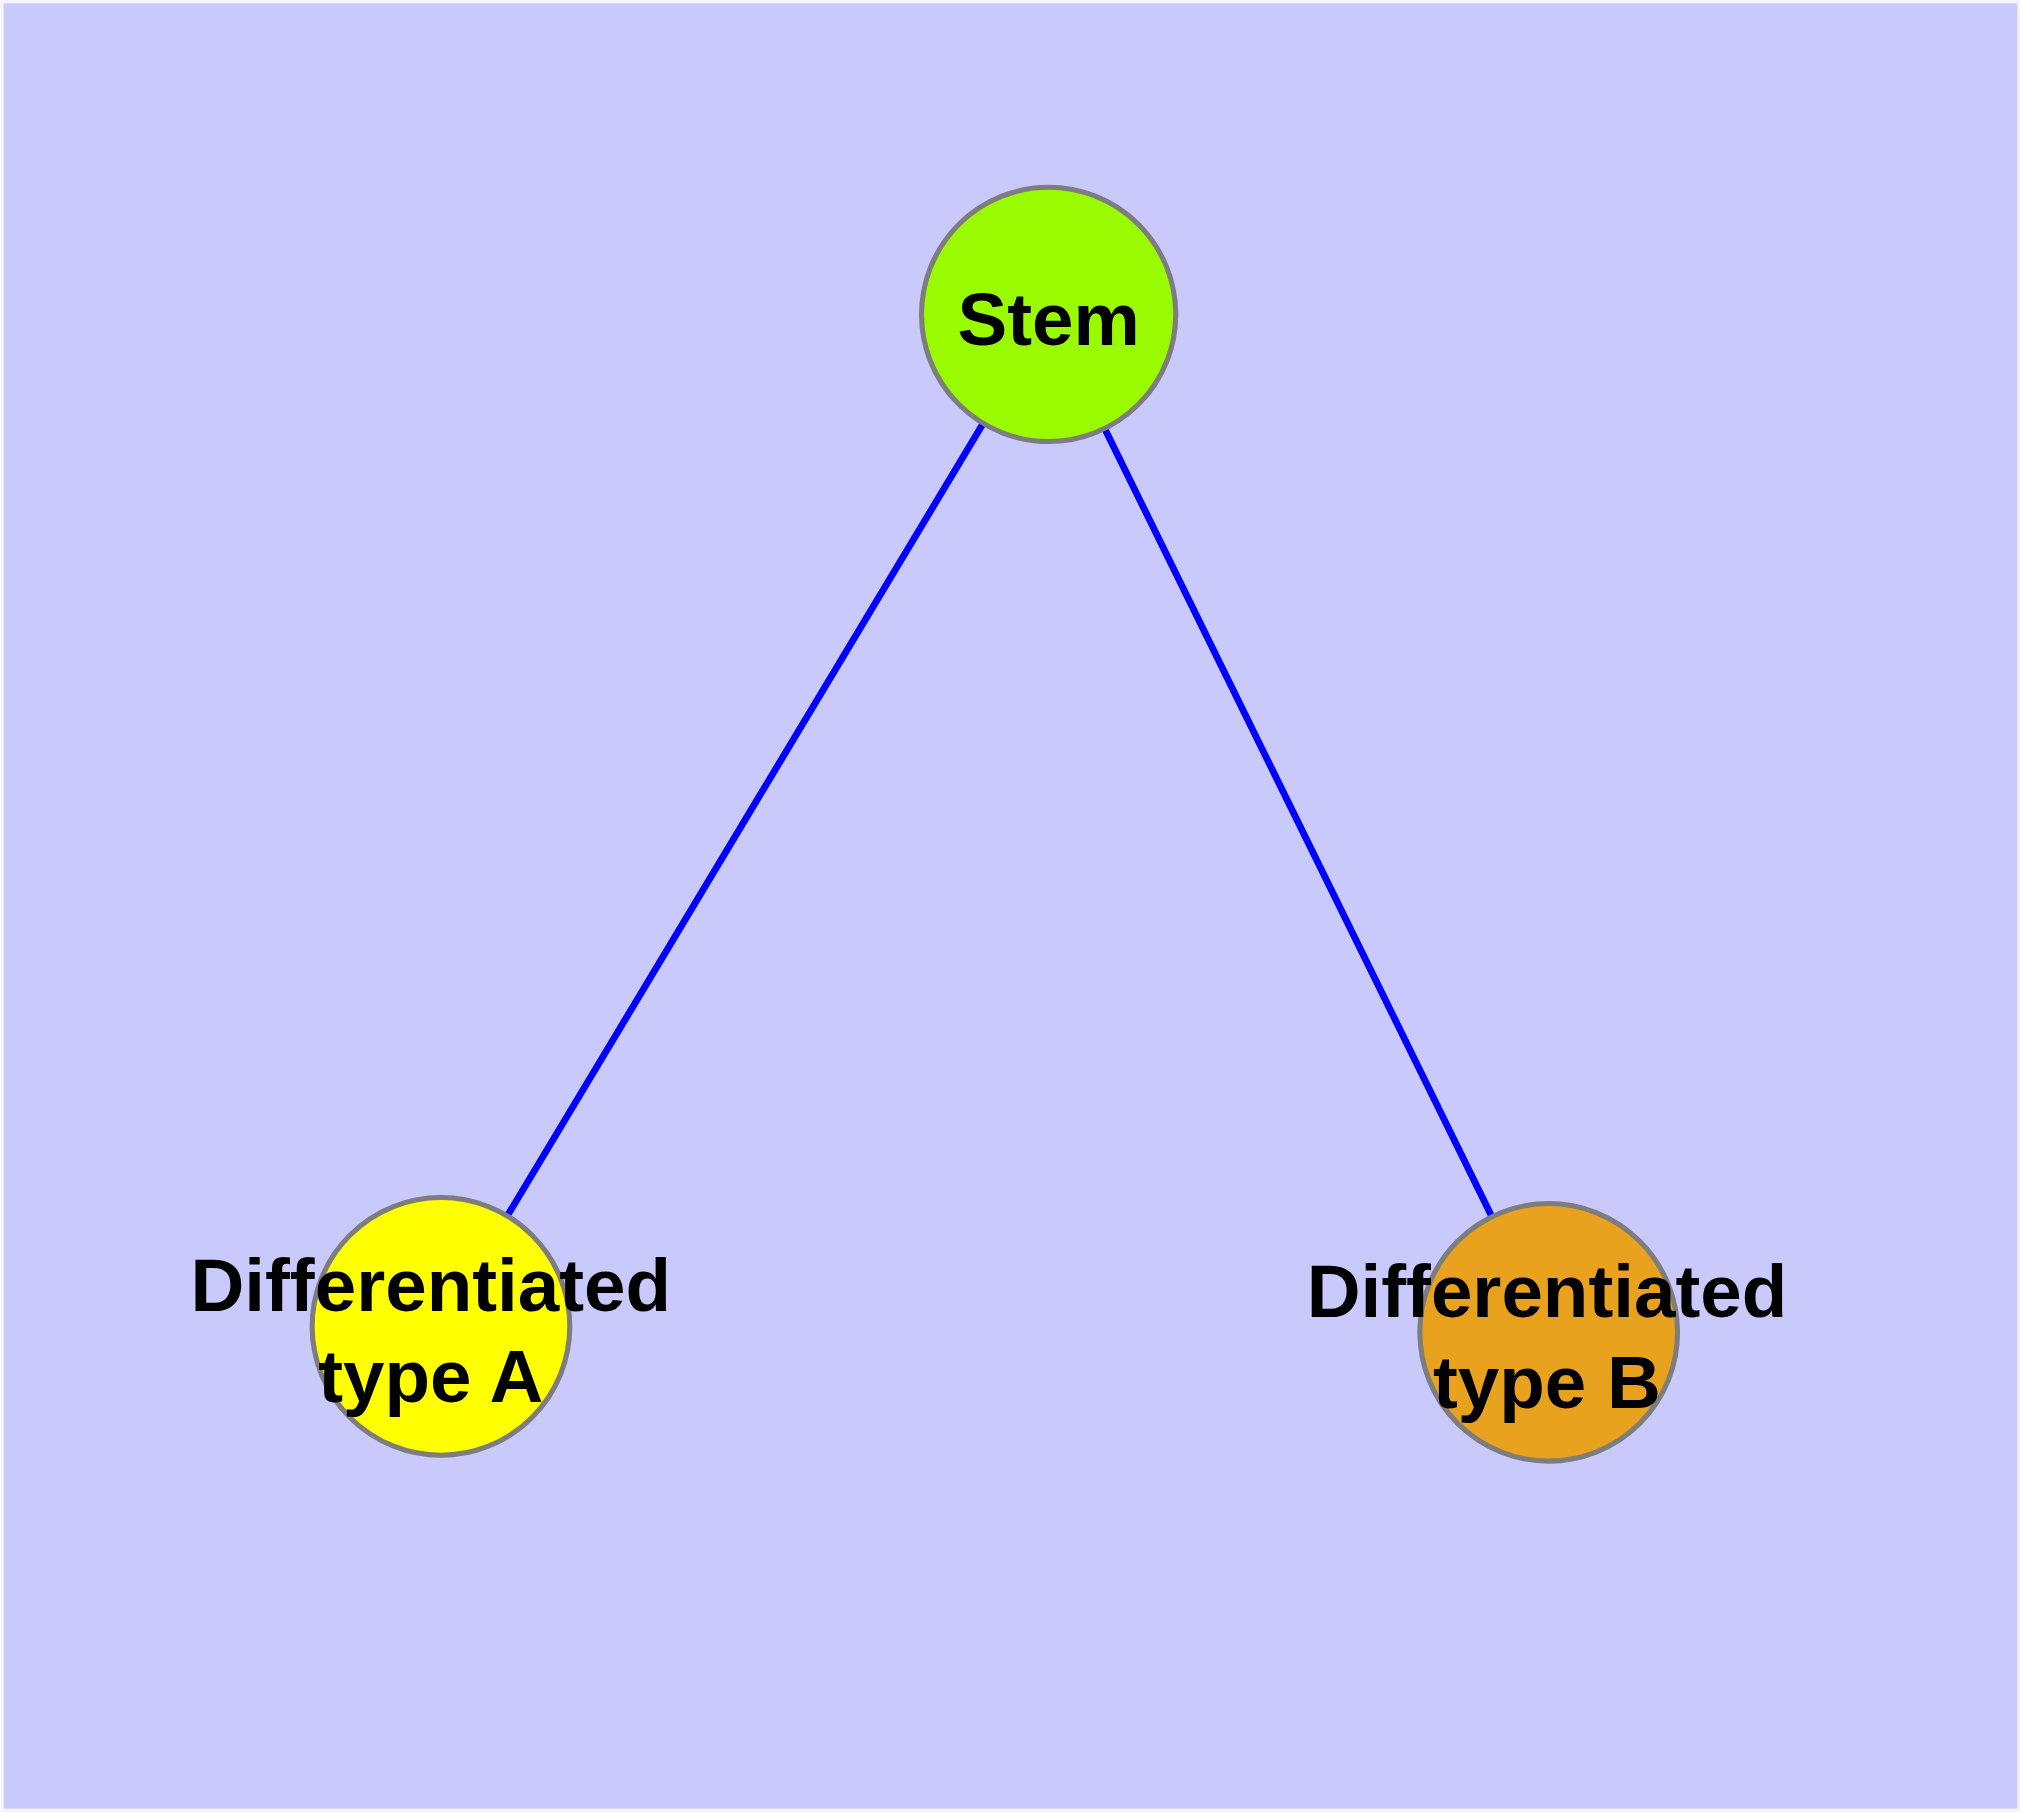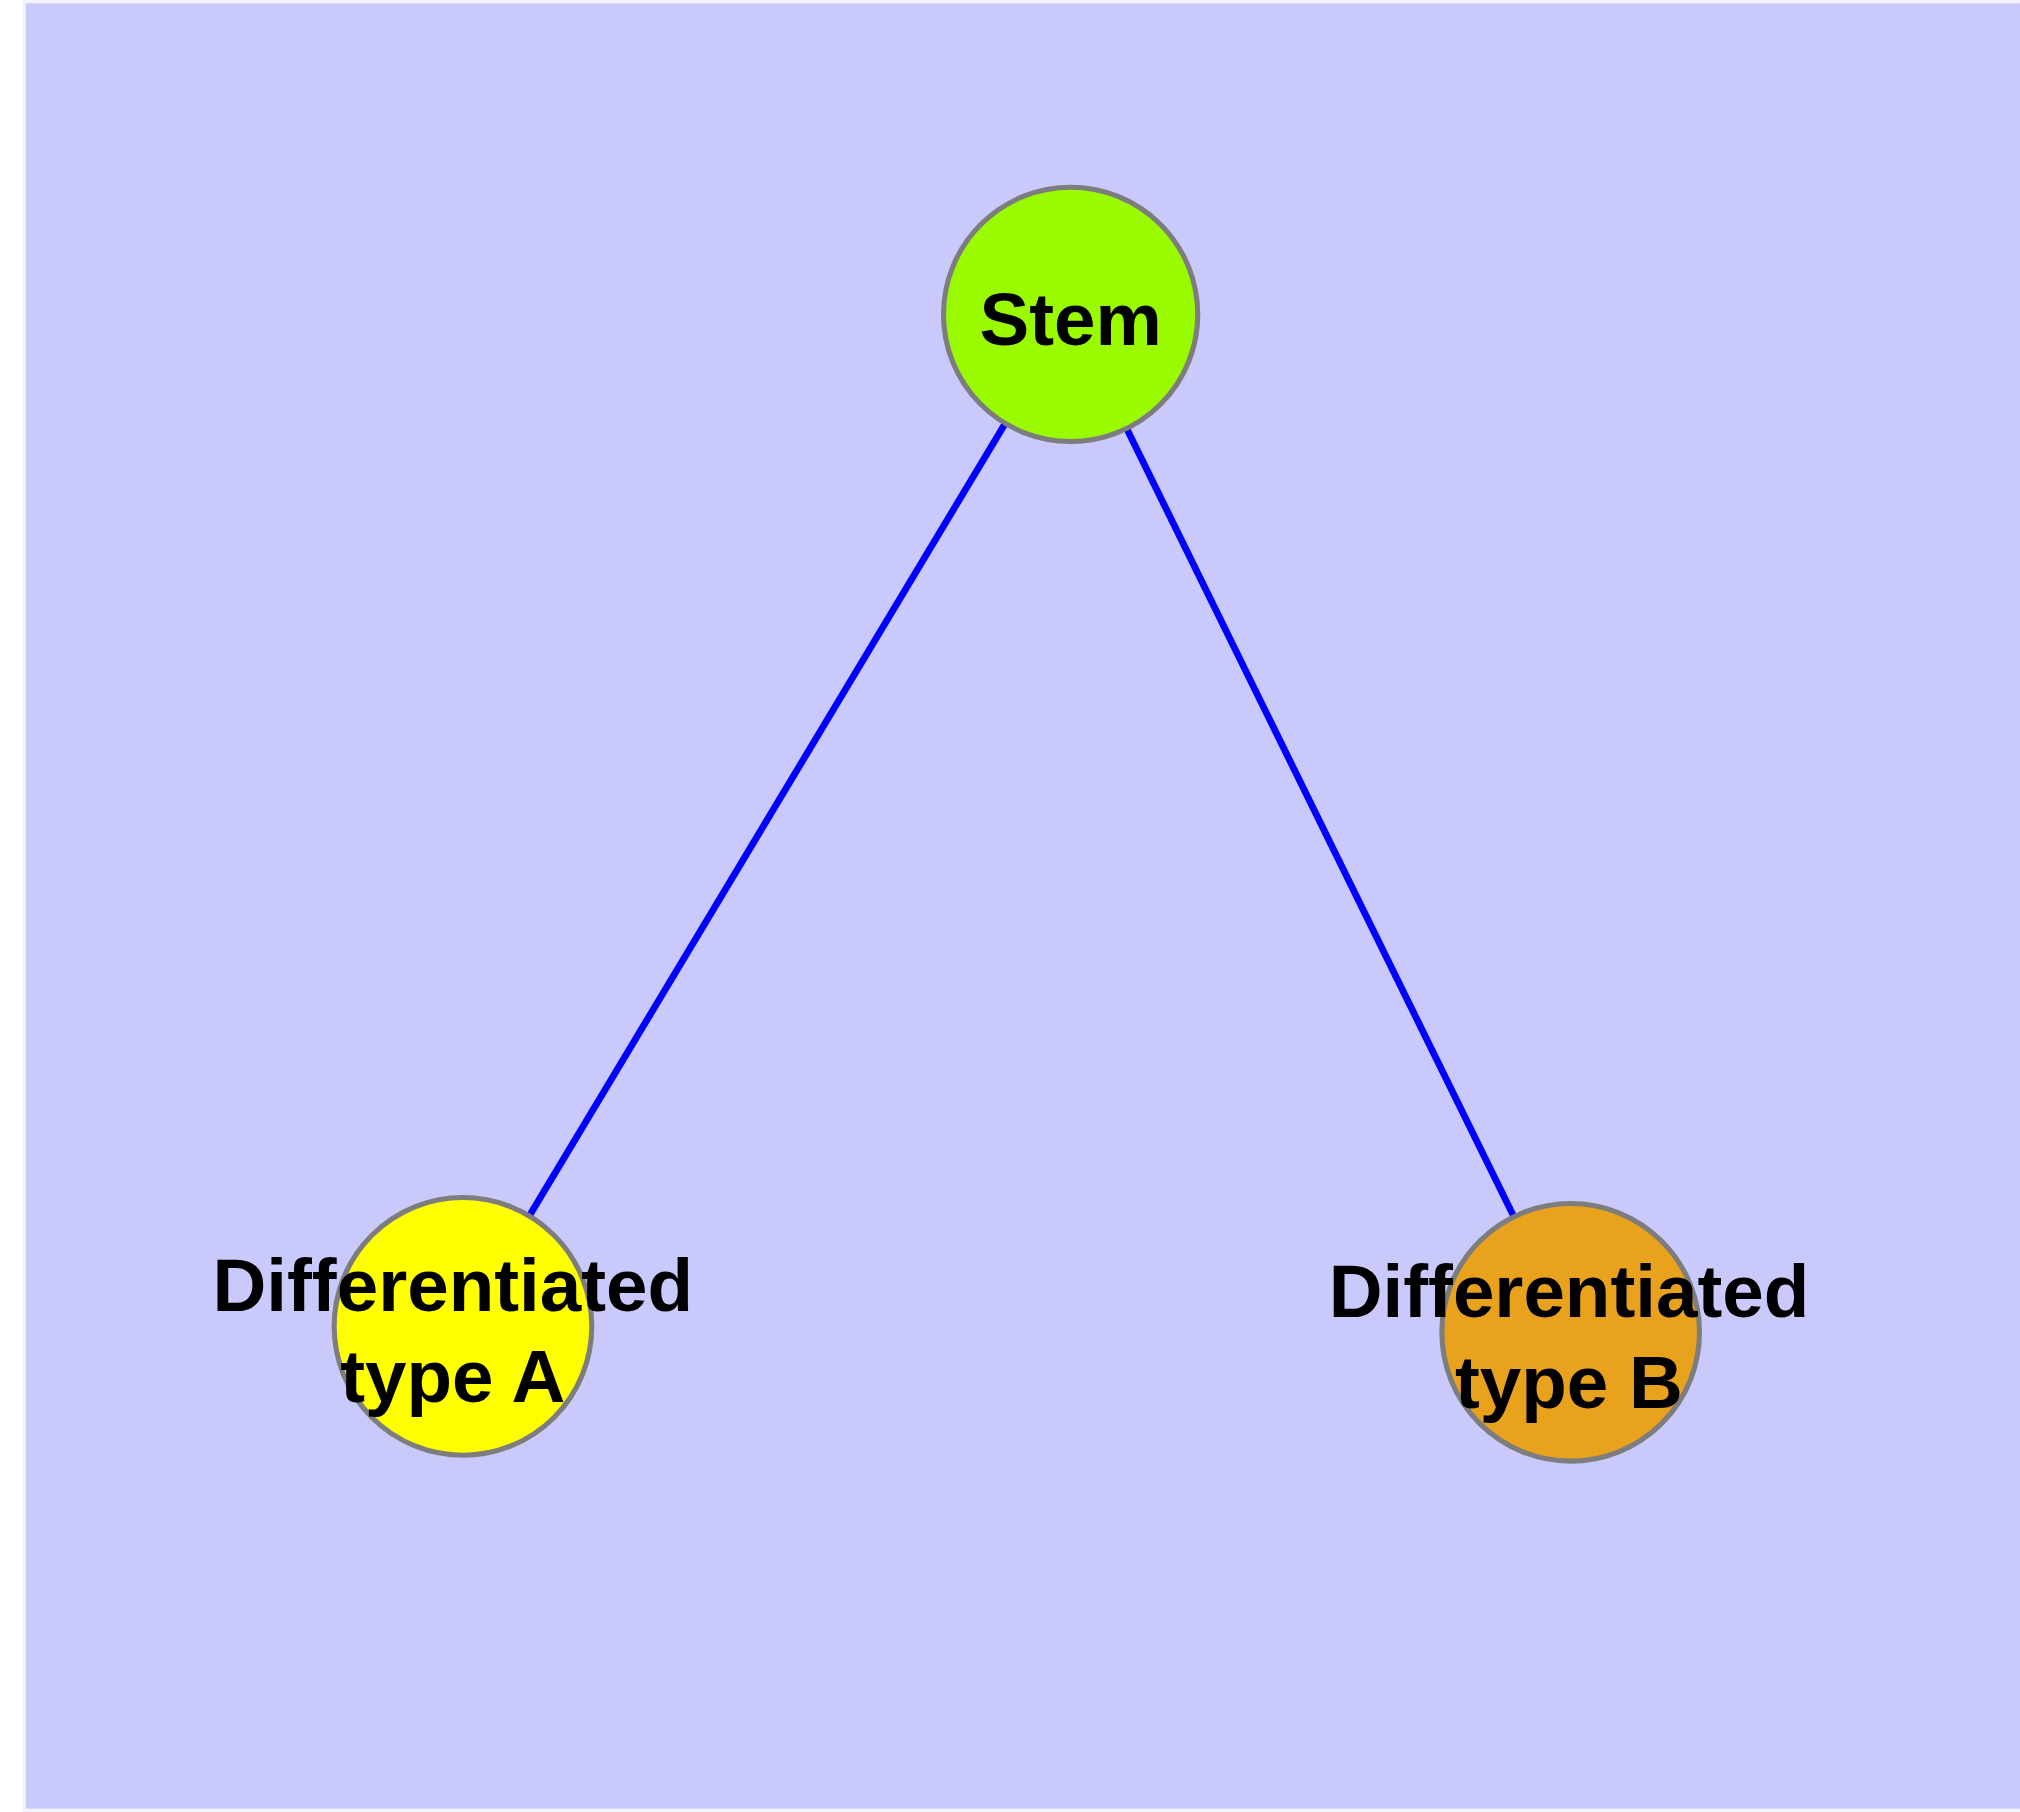--- a/index.html
+++ b/index.html
@@ -7,21 +7,20 @@
     padding: 0;
     width: 2021px;
     height: 1812px;
     background: #ffffff;
     overflow: hidden;
   }
   .stage {
     position: relative;
     width: 1837px;
     height: 1812px;
-    padding-left: 22px;
   }
   svg { display: block; }
   .node-label {
     font-family: "Liberation Sans", sans-serif;
     font-weight: 700;
     font-size: 88px;
     text-anchor: middle;
   }
   .edge { fill: none; }
   .node-circle { stroke-width: 6px; }

